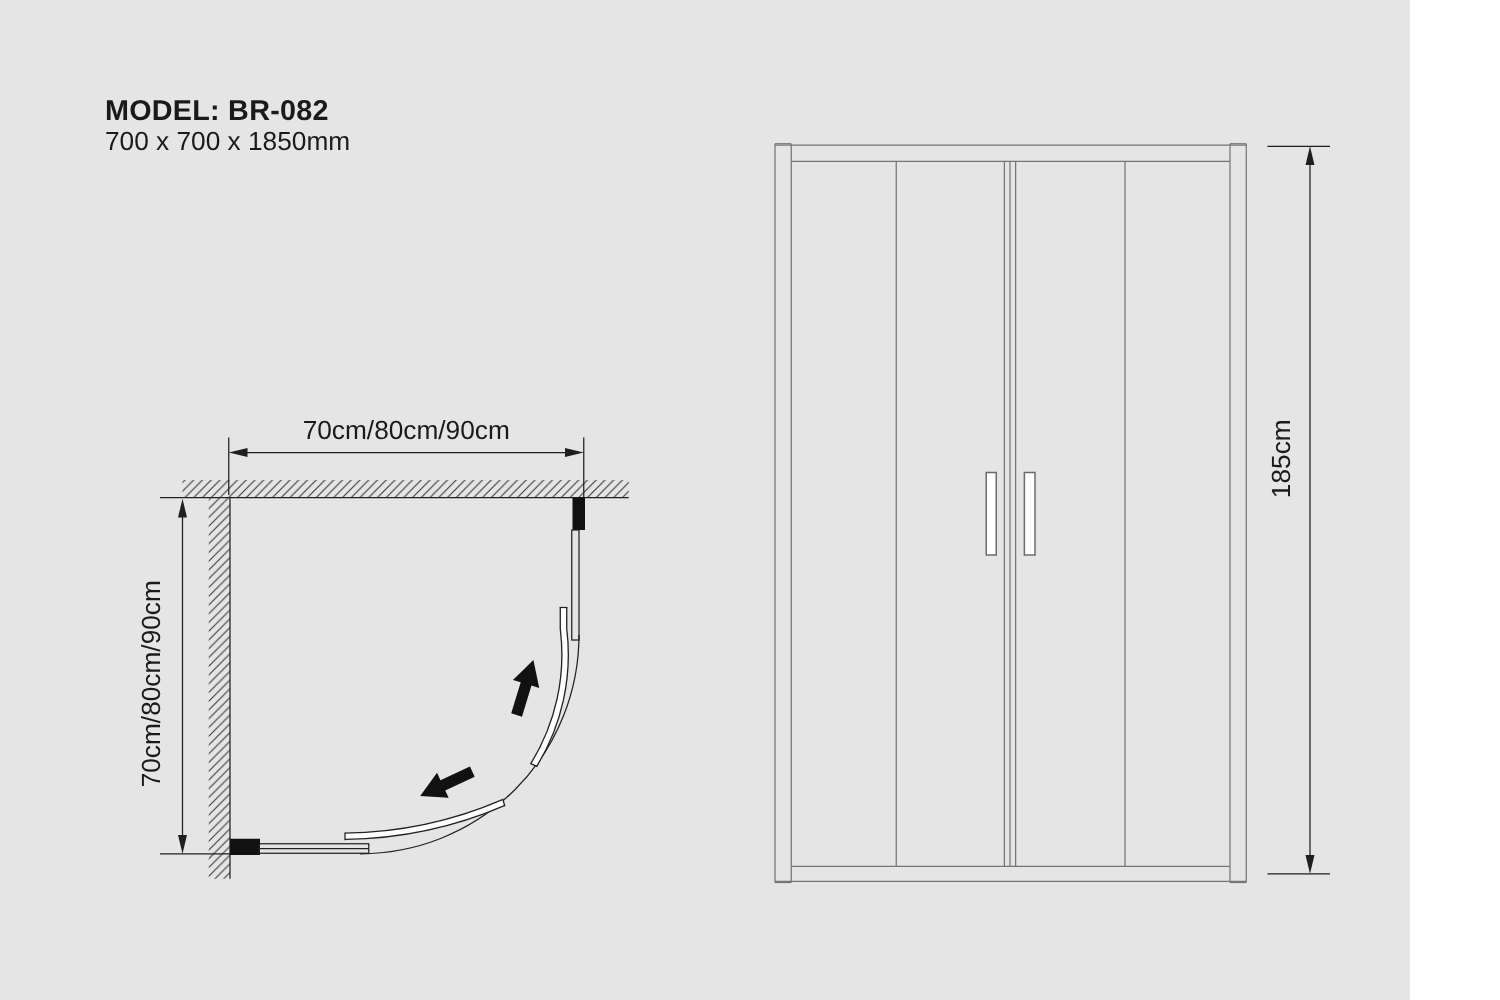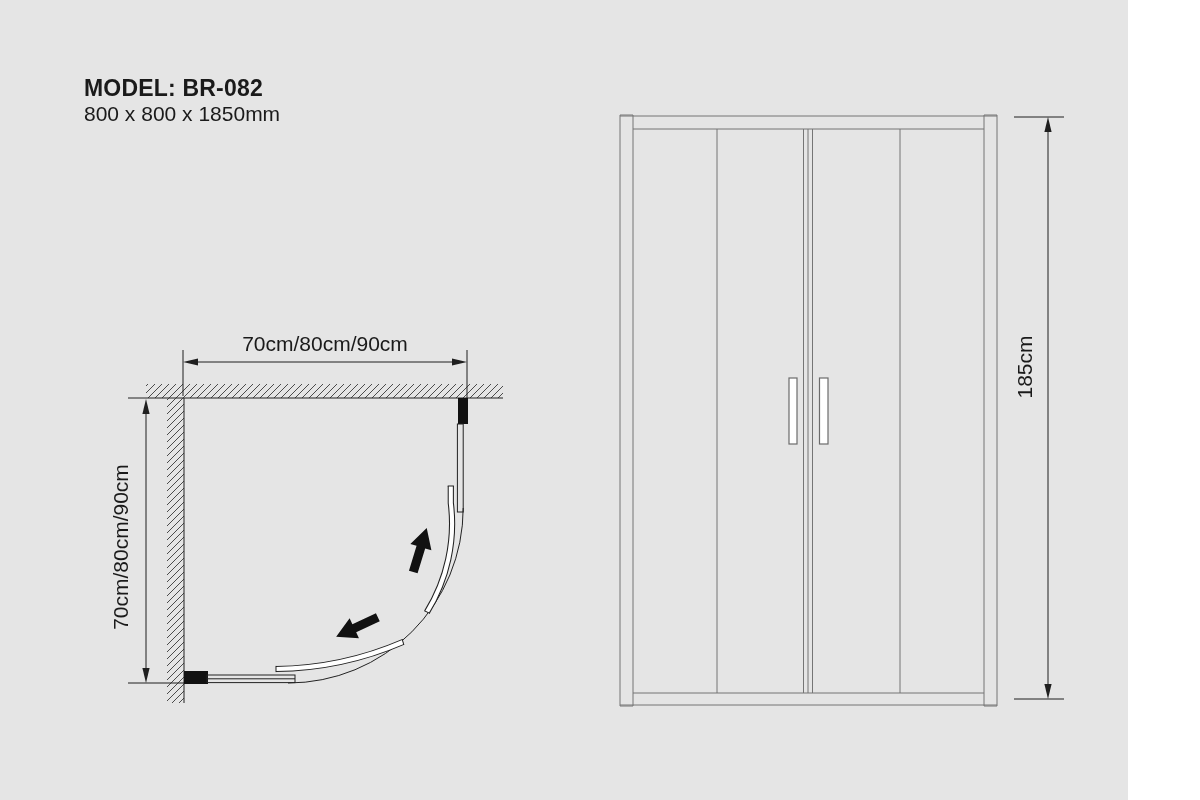--- a/index.html
+++ b/index.html
@@ -27,21 +27,21 @@
   .plan-stroke{stroke:#222222;stroke-width:1;fill:none;}
   .elev-stroke{stroke:#757575;stroke-width:1;fill:none;}
 </style>
 </head>
 <body>
 
 <div class="canvas">
 
   <div class="header">
     <div class="model-title">MODEL: BR-082</div>
-    <div class="size-line">800 x 800 x 1850mm</div>
+    <div class="size-line">700 x 700 x 1850mm</div>
   </div>
 
   <svg class="drawing" width="1200" height="800" viewBox="0 0 1200 800">
     <defs>
       <pattern id="hatch" width="7" height="7" patternUnits="userSpaceOnUse">
         <path d="M0,7 l7,-7 M-1.75,1.75 l3.5,-3.5 M5.25,8.75 l3.5,-3.5" stroke="#3a3a3a" stroke-width="0.9"></path>
       </pattern>
     </defs>
 
     <g>

